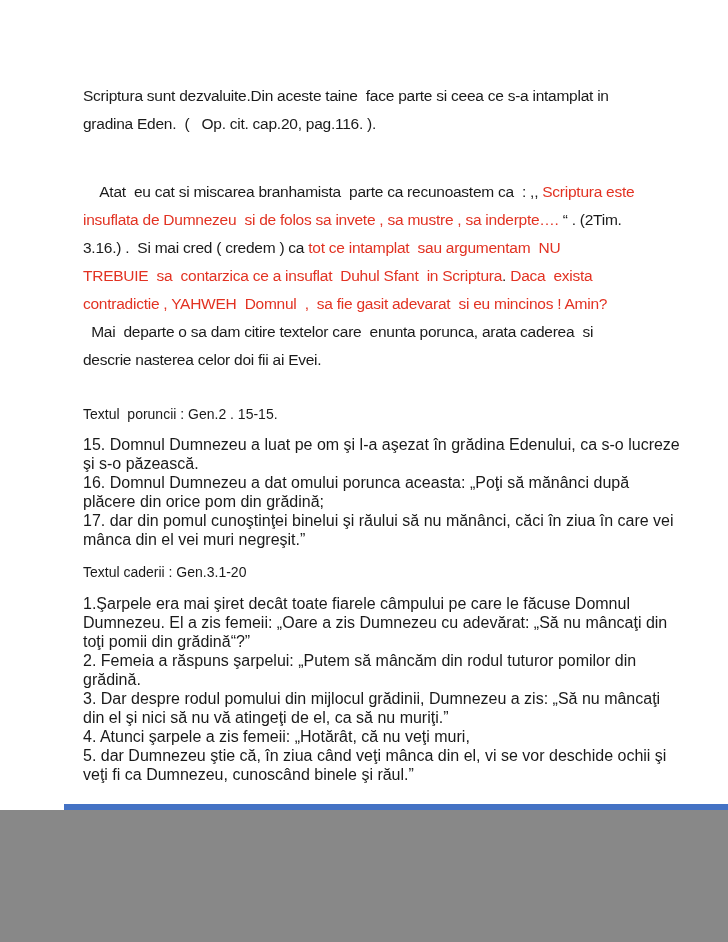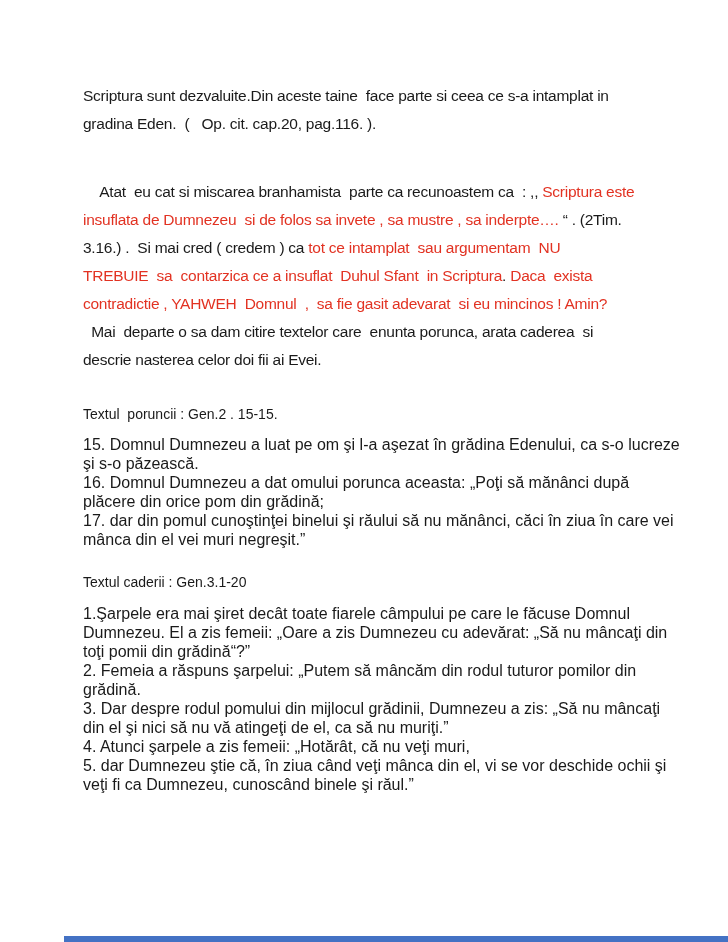--- a/index.html
+++ b/index.html
@@ -3,21 +3,21 @@
 <meta charset="utf-8">
 <style>
   :root{
     --text-color:#1a1a1a;
     --red-color:#e23222;
     --bar-color:#4472c4;
     --bg:#ffffff;
   }
   html,body{margin:0;padding:0;background:#888;}
   .page{
-    width:728px;height:942px;position:relative;overflow:hidden;
+    width:728px;height:810px;position:relative;overflow:hidden;
     background:var(--bg);
     margin:0 auto;
     font-family:"Liberation Sans", sans-serif;
   }
   .doc-body{
     position:absolute;top:82px;left:83px;right:20px;
   }
   .para{
     margin:0;padding:0;
     white-space:pre-wrap;
@@ -26,21 +26,21 @@
   .k-body{
     font-size:15.5px;line-height:28px;letter-spacing:-0.25px;
   }
   .k-blank{
     height:40px;font-size:15.5px;line-height:28px;
   }
   .k-heading1{
     font-size:14px;line-height:19px;margin:31px 0 11px 0;
   }
   .k-heading2{
-    font-size:14px;line-height:19px;margin:24px 0 12px 0;
+    font-size:14px;line-height:19px;margin:14px 0 12px 0;
   }
   .k-quote{
     font-size:16px;line-height:19px;
   }
   .run-black{color:var(--text-color);}
   .run-red{color:var(--red-color);}
   .footer-bar{
     position:absolute;left:64px;right:0;bottom:0;height:6px;
     background:var(--bar-color);
   }

